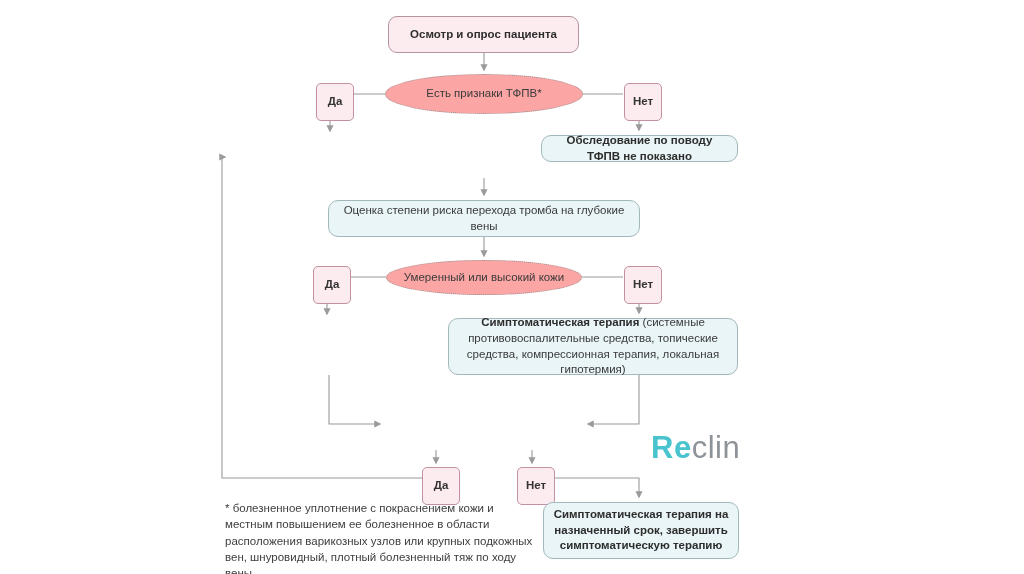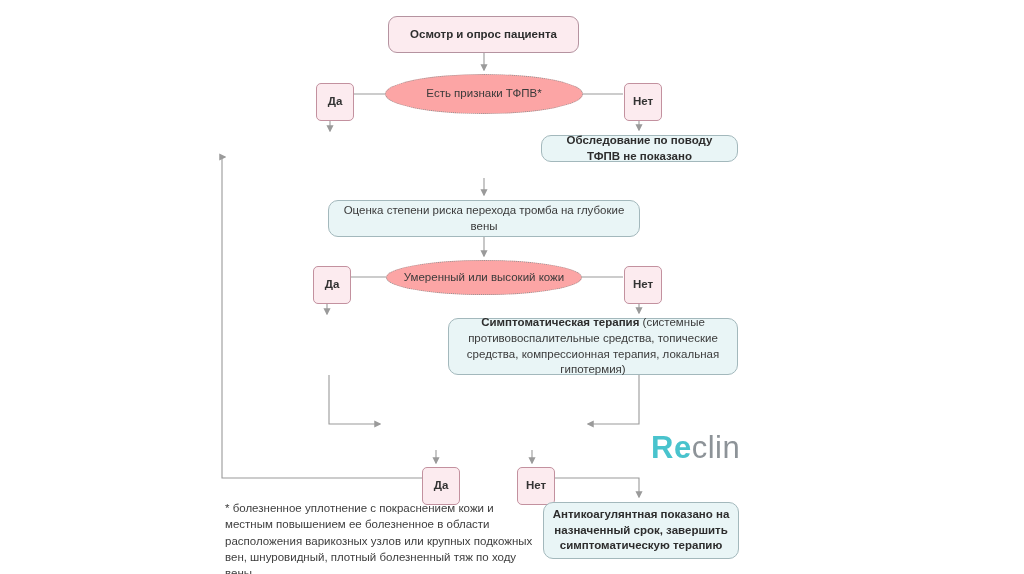--- a/index.html
+++ b/index.html
@@ -135,21 +135,21 @@
   <div class="node teal" style="left:448px; top:318px; width:290px; height:57px;">
     <div class="inlinewrap"><span class="bold">Симптоматическая терапия</span><span> (системные противовоспалительные средства, топические средства, компрессионная терапия, локальная гипотермия)</span></div>
   </div>
 
 
   <div class="node tag" style="left:422px; top:467px; width:29px; height:23px;">Да</div>
 
   <div class="node tag" style="left:517px; top:467px; width:30px; height:23px;">Нет</div>
 
   <div class="node teal bold" style="left:543px; top:502px; width:196px; height:57px;">
-    <div>Антикоагулянтная показано на</div>
+    <div>Симптоматическая терапия на</div>
     <div>назначенный срок, завершить</div>
     <div>симптоматическую терапию</div>
   </div>
 
   <div id="footnote">
     <div>* болезненное уплотнение с покраснением кожи и</div>
     <div>местным повышением ее болезненное в области</div>
     <div>расположения варикозных узлов или крупных подкожных</div>
     <div>вен, шнуровидный, плотный болезненный тяж по ходу вены</div>
   </div>

